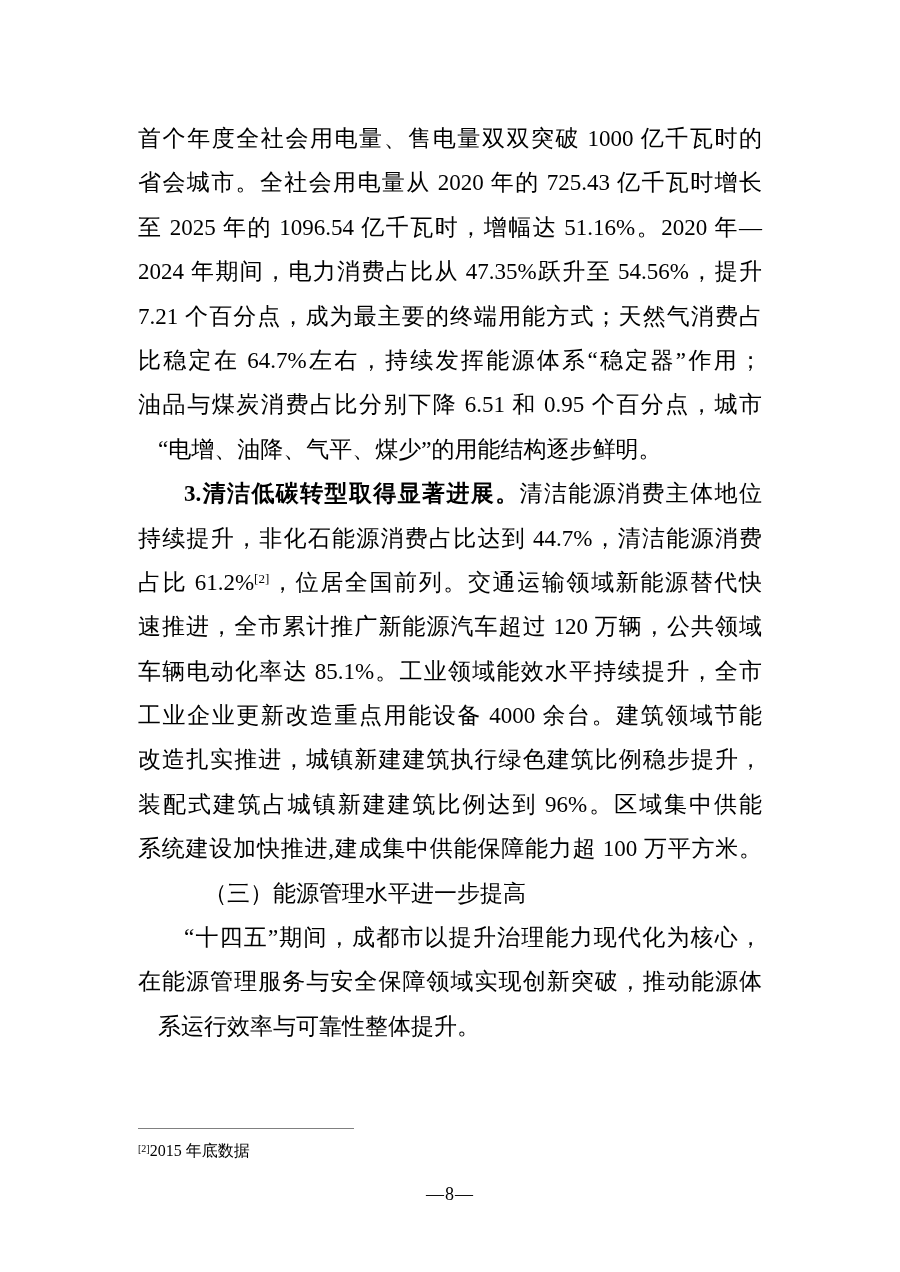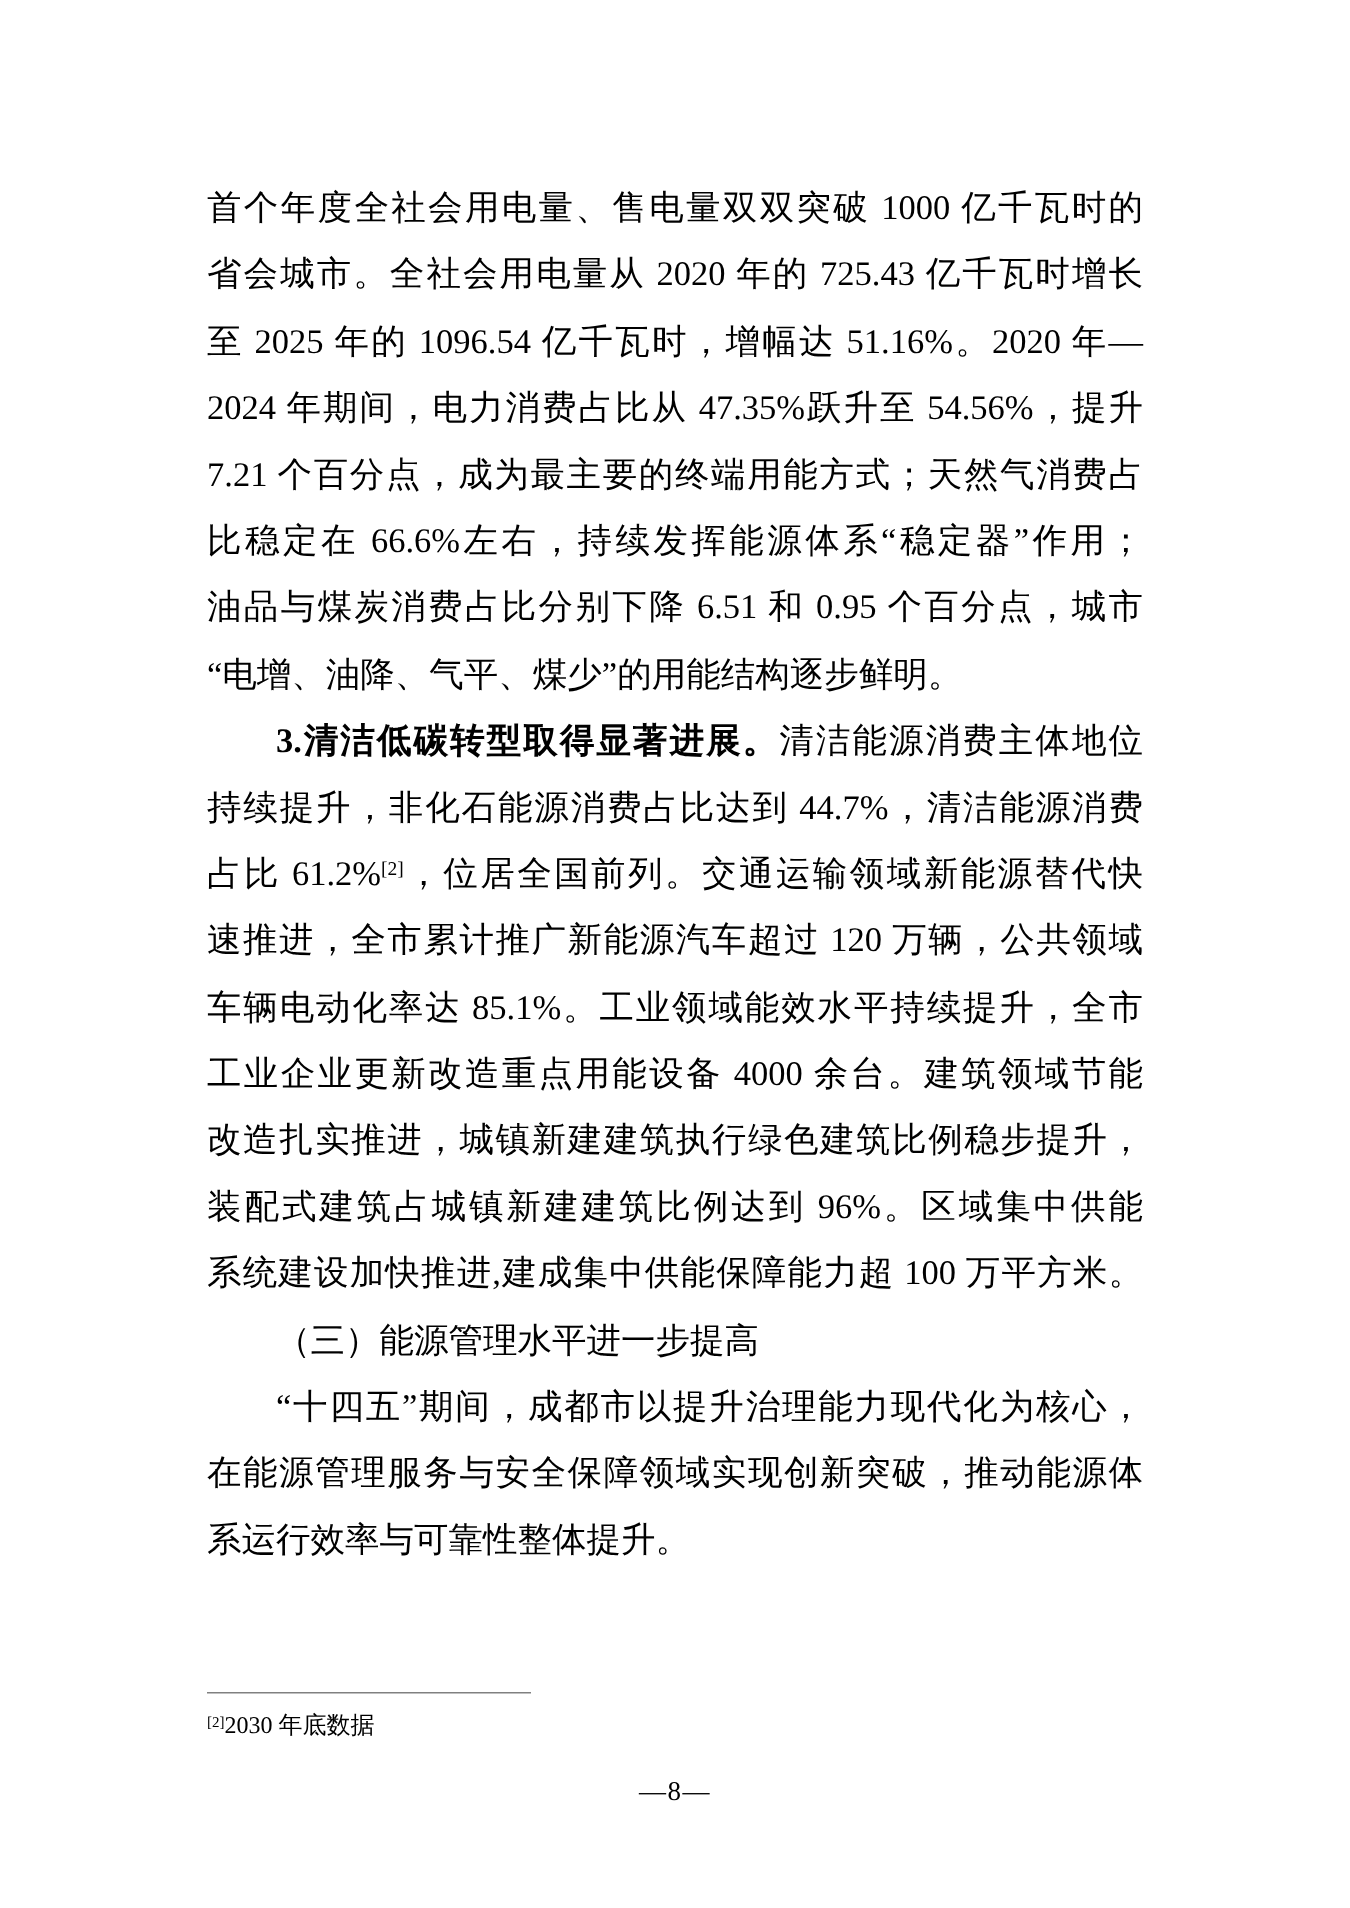--- a/index.html
+++ b/index.html
@@ -6,59 +6,59 @@
   body{
     width:900px;height:1272px;background:#ffffff;color:#000000;
     font-family:"Liberation Serif","DejaVu Serif",serif;
   }
   .page{position:relative;width:900px;height:1272px;background:#ffffff;overflow:hidden;padding-left:22px;}
   .body-text{position:absolute;left:138px;top:117px;width:624px;}
   .line{
     height:44.4px;line-height:44.4px;font-size:23px;
     text-align:justify;text-align-last:justify;
   }
-  .line.end{text-align-last:left;}
+  .line.end{text-align-last:left;margin-left:20px;}
   .line.ind{text-indent:46px;}
   .b{font-weight:700;}
   .ref{font-size:13px;line-height:0;vertical-align:7px;}
   .footnote-sep{position:absolute;left:138px;top:1128px;width:216px;height:1px;background:#808080;}
   .footnote{position:absolute;left:138px;top:1138px;font-size:16px;line-height:26px;}
   .footnote .fm{font-size:10px;line-height:0;vertical-align:4px;}
   .page-number{position:absolute;left:0;top:1184px;width:900px;text-align:center;font-size:18px;letter-spacing:1px;}
 </style>
 </head>
 <body>
 
 <div class="page">
 
   <div class="body-text">
     <div class="line"><span>首个年度全社会用电量、售电量双双突破 1000 亿千瓦时的</span></div>
     <div class="line"><span>省会城市。全社会用电量从 2020 年的 725.43 亿千瓦时增长</span></div>
     <div class="line"><span>至 2025 年的 1096.54 亿千瓦时，增幅达 51.16%。2020 年—</span></div>
     <div class="line"><span>2024 年期间，电力消费占比从 47.35%跃升至 54.56%，提升</span></div>
     <div class="line"><span>7.21 个百分点，成为最主要的终端用能方式；天然气消费占</span></div>
-    <div class="line"><span>比稳定在 66.6%左右，持续发挥能源体系“稳定器”作用；</span></div>
+    <div class="line"><span>比稳定在 64.7%左右，持续发挥能源体系“稳定器”作用；</span></div>
     <div class="line"><span>油品与煤炭消费占比分别下降 6.51 和 0.95 个百分点，城市</span></div>
     <div class="line end"><span>“电增、油降、气平、煤少”的用能结构逐步鲜明。</span></div>
     <div class="line ind"><span class="b">3.清洁低碳转型取得显著进展。</span><span>清洁能源消费主体地位</span></div>
     <div class="line"><span>持续提升，非化石能源消费占比达到 44.7%，清洁能源消费</span></div>
     <div class="line"><span>占比 61.2%</span><sup class="ref">[2]</sup><span>，位居全国前列。交通运输领域新能源替代快</span></div>
     <div class="line"><span>速推进，全市累计推广新能源汽车超过 120 万辆，公共领域</span></div>
     <div class="line"><span>车辆电动化率达 85.1%。工业领域能效水平持续提升，全市</span></div>
     <div class="line"><span>工业企业更新改造重点用能设备 4000 余台。建筑领域节能</span></div>
     <div class="line"><span>改造扎实推进，城镇新建建筑执行绿色建筑比例稳步提升，</span></div>
     <div class="line"><span>装配式建筑占城镇新建建筑比例达到 96%。区域集中供能</span></div>
     <div class="line"><span>系统建设加快推进,建成集中供能保障能力超 100 万平方米。</span></div>
     <div class="line ind end"><span>（三）能源管理水平进一步提高</span></div>
     <div class="line ind"><span>“十四五”期间，成都市以提升治理能力现代化为核心，</span></div>
     <div class="line"><span>在能源管理服务与安全保障领域实现创新突破，推动能源体</span></div>
     <div class="line end"><span>系运行效率与可靠性整体提升。</span></div>
   </div>
 
   <div class="footnote-sep"></div>
 
   <div class="footnote">
-    <sup class="fm">[2]</sup><span>2030 年底数据</span>
+    <sup class="fm">[2]</sup><span>2015 年底数据</span>
   </div>
 
   <div class="page-number">—8—</div>
 
 </div>
 
 </body></html>

